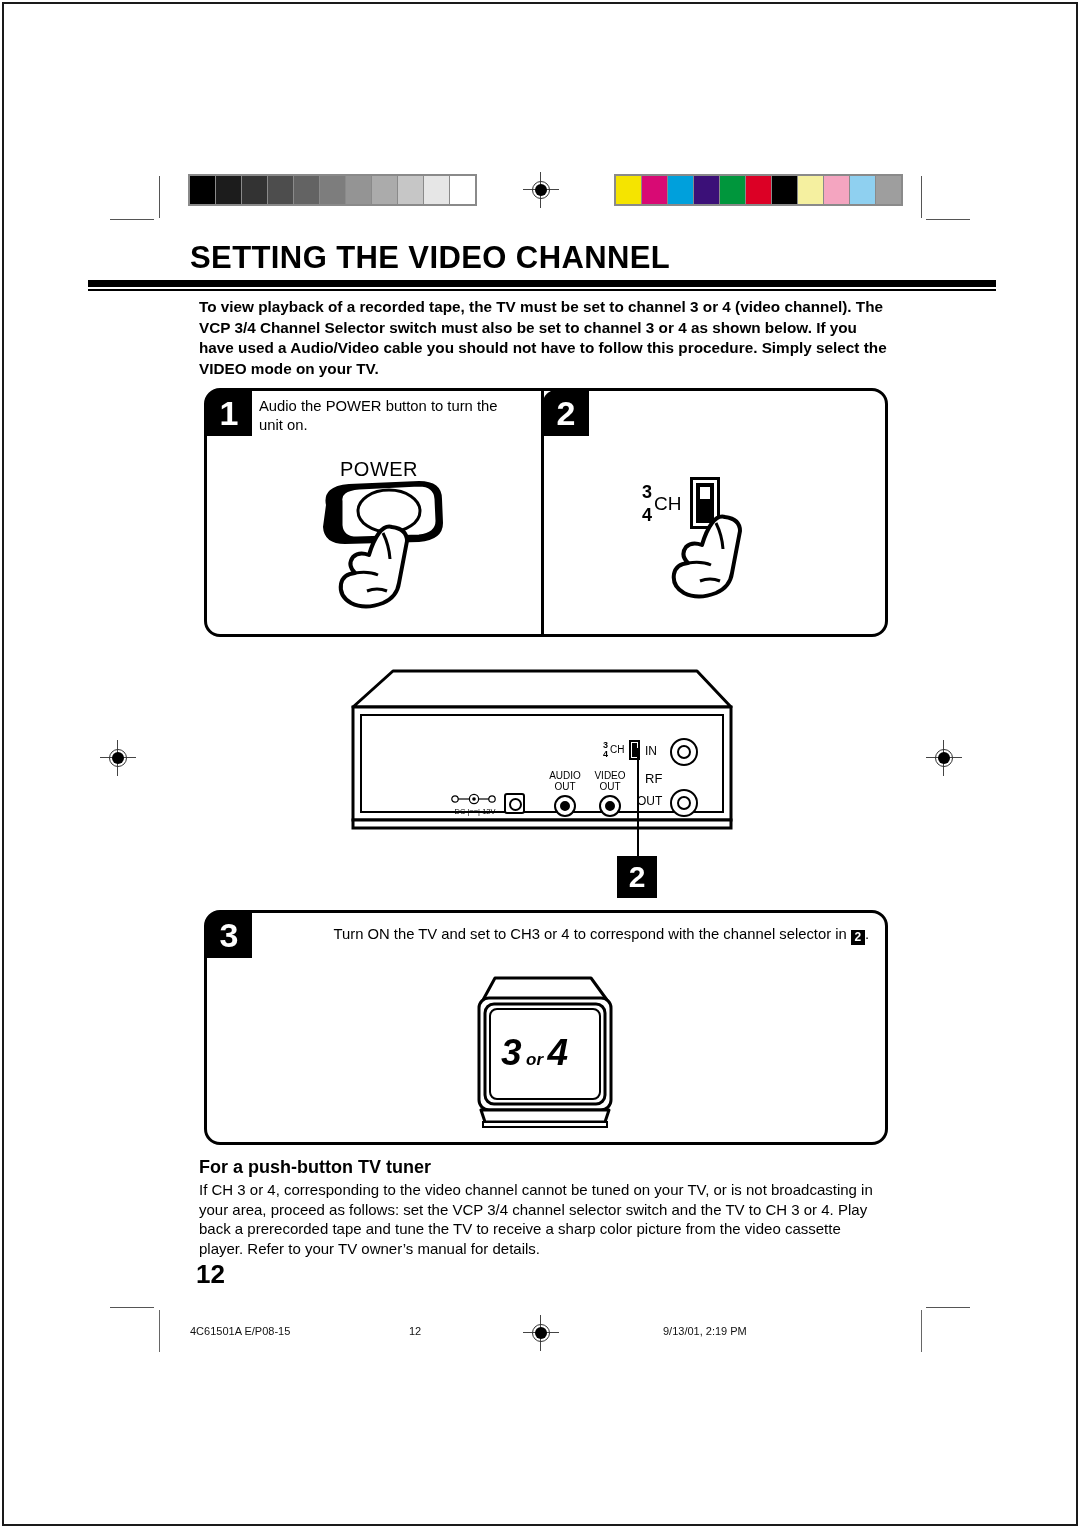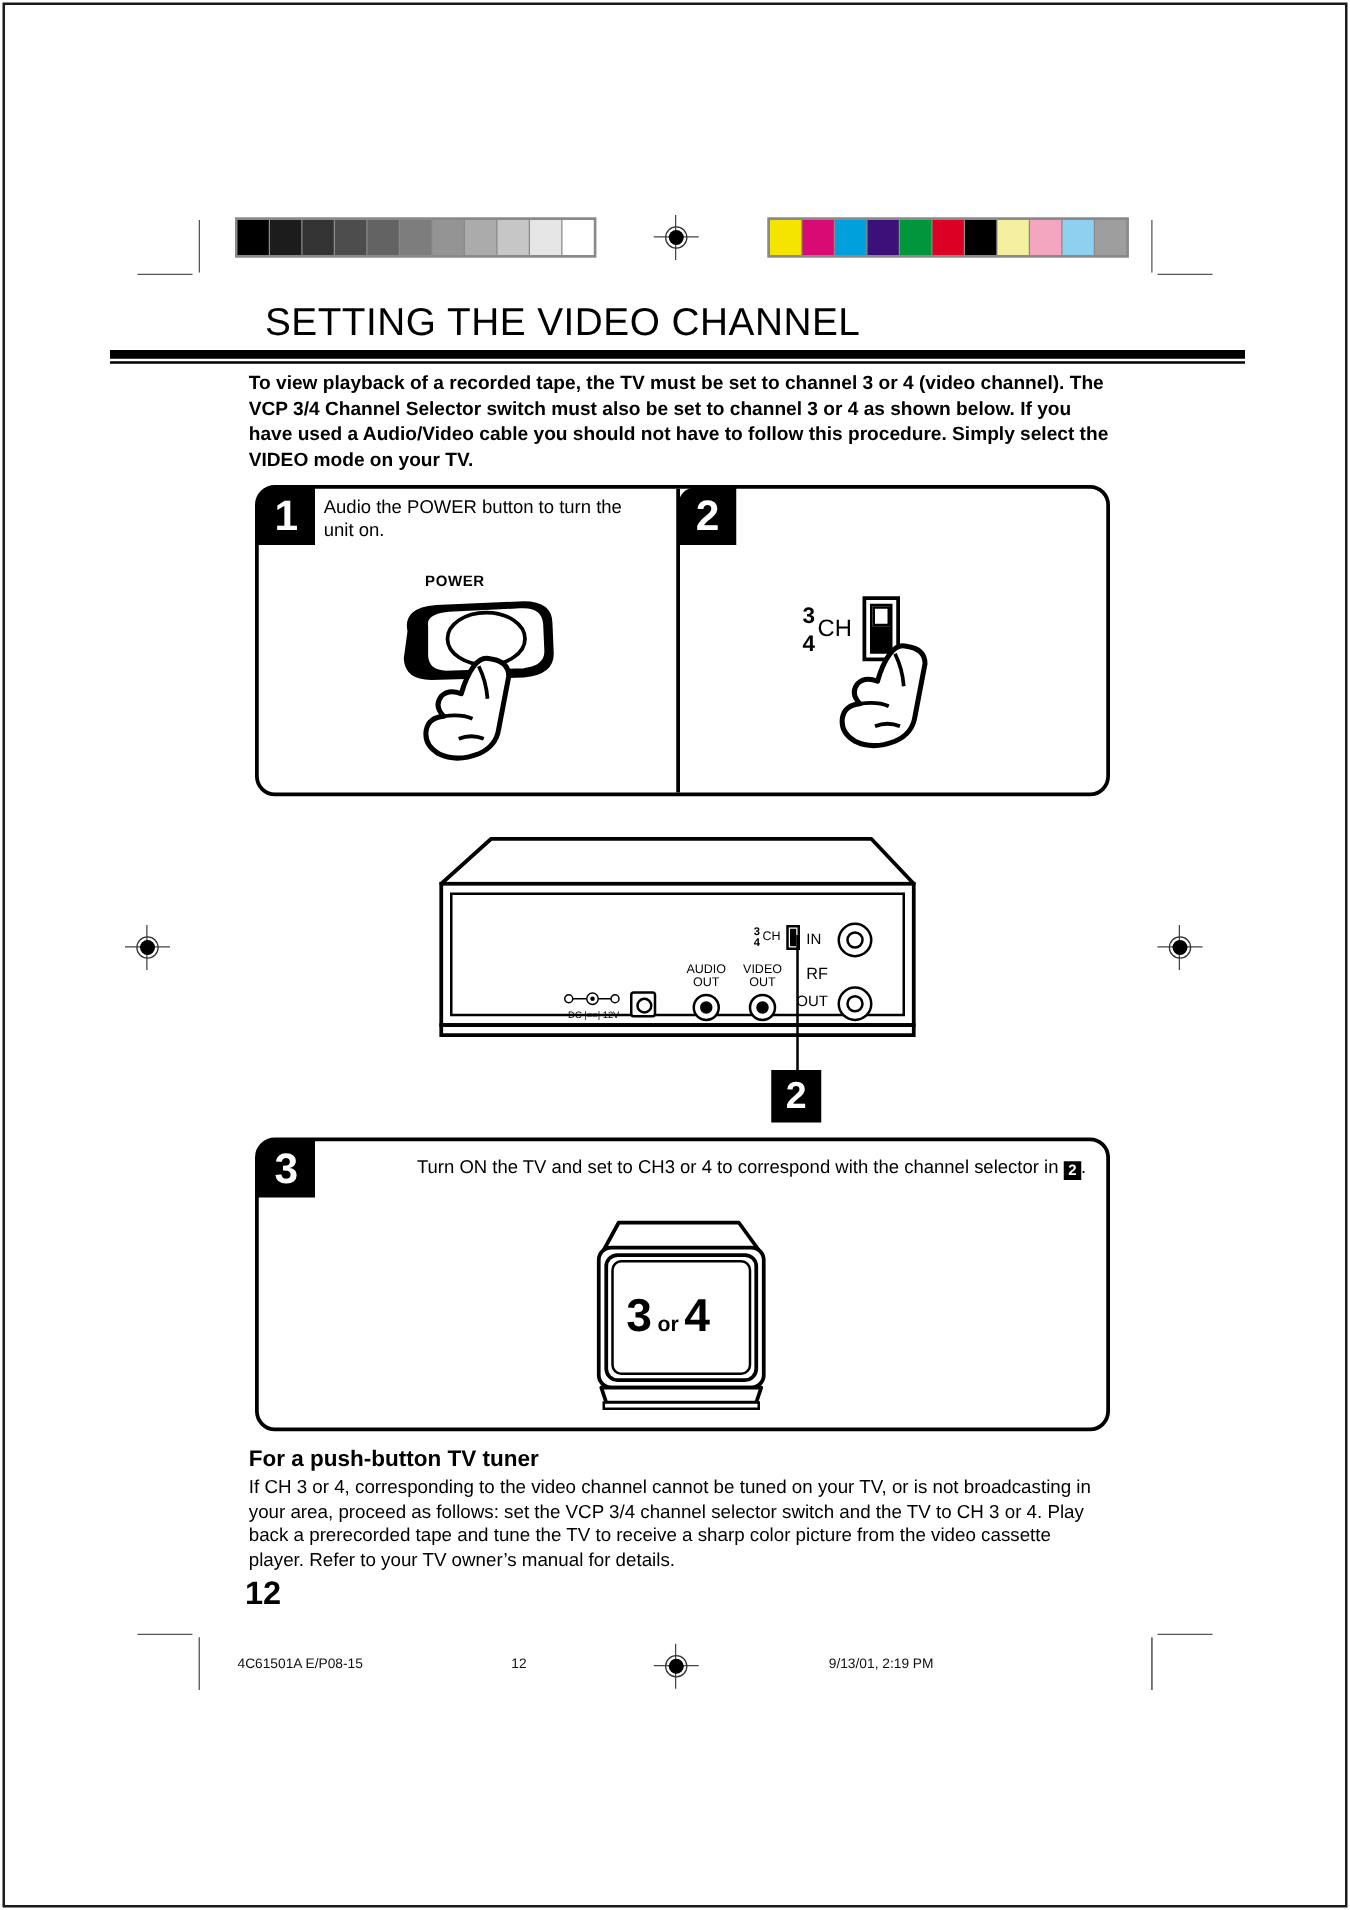--- a/index.html
+++ b/index.html
@@ -52,23 +52,23 @@
     border: 2px solid #8a8a8a;
     box-sizing: content-box;
     background: #8a8a8a;
     gap: 1px;
   }
   .bar-strip .sw { width: 25px; height: 28px; }
 
   
   .heading {
     position: absolute;
-    left: 212px; top: 240px;
+    left: 190px; top: 240px;
     font-size: 31px;
-    font-weight: normal;
+    font-weight: bold;
     letter-spacing: 0.4px;
     white-space: nowrap;
   }
   .head-rule {
     position: absolute;
     left: 88px; top: 280px;
     width: 908px; height: 7px;
     background: #000;
   }
   .head-rule-thin {
@@ -115,21 +115,21 @@
   }
 
   
   .step-divider {
     position: absolute;
     width: 3px; background: #000;
   }
 
   .power-label {
     position: absolute;
-    font-size: 12px; font-weight: bold;
+    font-size: 20px; font-weight: normal;
     letter-spacing: 0.5px;
   }
 
   
   .sw-graphic { position: absolute; }
   .sw-num {
     position: absolute;
     font-weight: bold;
     line-height: 1;
   }
@@ -149,21 +149,21 @@
     background: #000;
   }
   .sw-knob-white {
     position: absolute;
     background: #fff;
     border: 2px solid #000;
     box-sizing: border-box;
   }
 
   
-  .tv-outer { position: absolute; }
+  .tv-outer { position: absolute; font-style: italic; }
   .tv-screen-text {
     position: absolute;
     font-weight: bold;
     white-space: nowrap;
   }
 
   
   .badge {
     position: absolute;
     background: #000; color: #fff;

